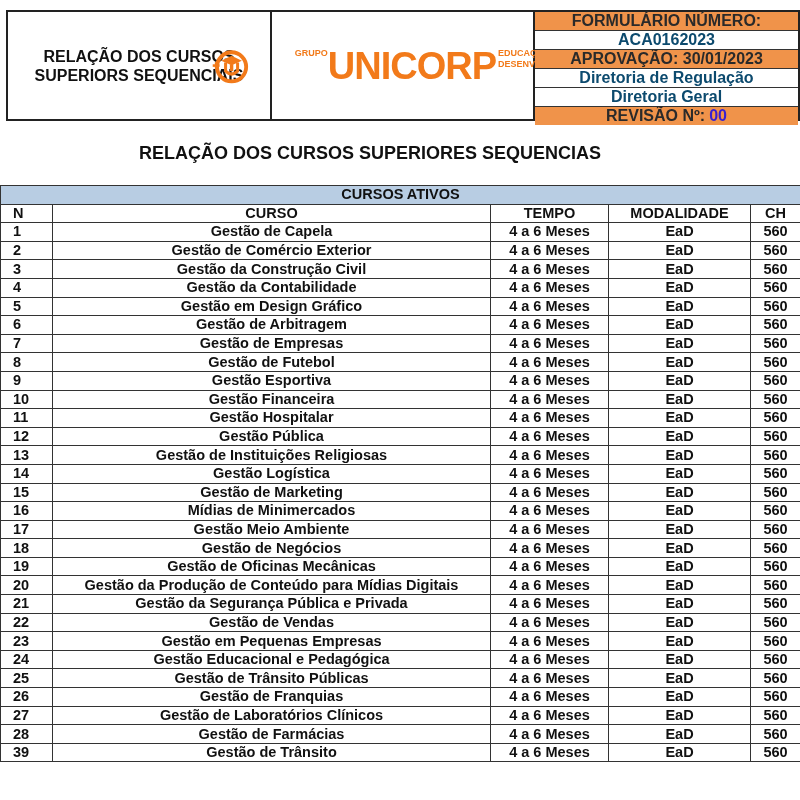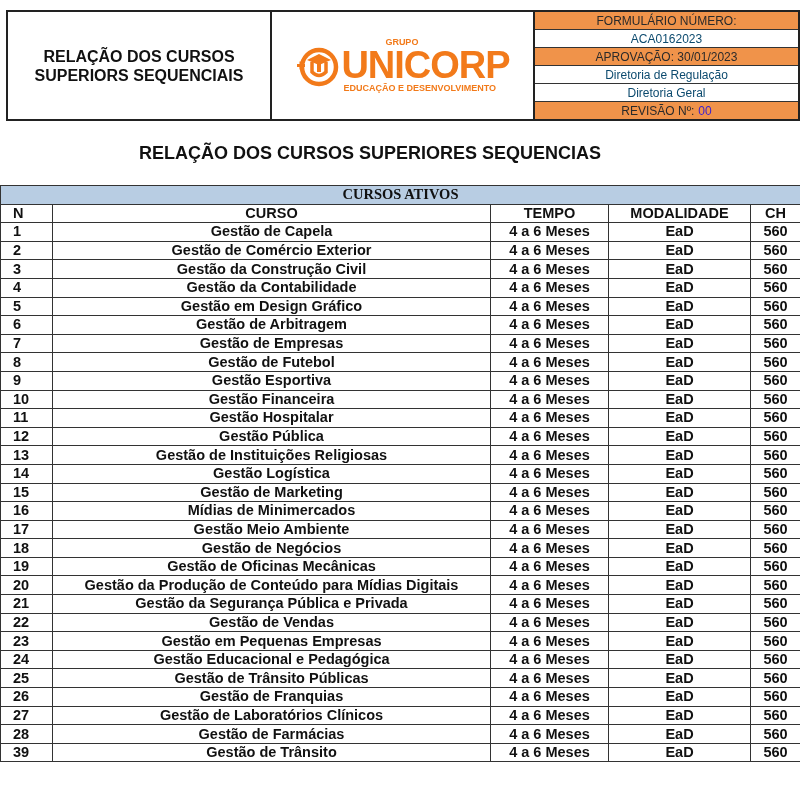--- a/index.html
+++ b/index.html
@@ -1,37 +1,37 @@
 <!DOCTYPE html>
 <html><head>
 <meta charset="utf-8">
 <style>
   html, body { margin:0; padding:0; background:#ffffff; }
   body { width:800px; height:800px; position:relative; overflow:hidden; font-family:"Liberation Sans", sans-serif; color:#111; }
   .hdr { position:absolute; left:6px; top:10px; width:794px; height:111px; border:2px solid #222; box-sizing:border-box; display:flex; }
   .hdr-left { width:264px; border-right:2px solid #222; display:flex; align-items:center; justify-content:center; text-align:center; font-weight:bold; font-size:16px; line-height:19px; box-sizing:border-box; }
   .hdr-mid { width:263px; border-right:2px solid #222; display:flex; align-items:center; justify-content:center; box-sizing:border-box; }
   .hdr-right { flex:1; display:flex; flex-direction:column; }
-  .hr-row { flex:1; display:flex; align-items:center; justify-content:center; font-weight:normal; font-size:12px; border-bottom:1px solid #333; box-sizing:border-box; }
+  .hr-row { flex:1; display:flex; align-items:center; justify-content:center; font-weight:bold; font-size:16px; border-bottom:1px solid #333; box-sizing:border-box; }
   .hr-row:last-child { border-bottom:none; }
   .hr-orange { background:#f0934a; color:#2a2a2a; }
   .hr-white { background:#ffffff; color:#0c4a6e; }
   .rev-num { color:#3a1fd0; margin-left:4px; }
   .logo { display:flex; align-items:center; color:#f27a1a; }
   .logo-mark { width:44px; height:44px; margin-right:2px; }
-  .logo-text { display:flex; flex-direction:column; }
+  .logo-text { display:flex; }
   .logo-grupo { font-size:9px; font-weight:bold; margin-left:44px; line-height:10px; }
   .logo-name { font-size:38px; font-weight:bold; line-height:36px; letter-spacing:-1px; }
   .logo-sub { font-size:9px; font-weight:bold; line-height:11px; margin-left:2px; }
   .page-title { position:absolute; top:143px; left:0; width:740px; text-align:center; font-weight:bold; font-size:18px; }
   table.courses { position:absolute; left:0; top:185px; width:800px; border-collapse:collapse; table-layout:fixed; }
   table.courses td, table.courses th { border:1px solid #333; padding:0; height:17.6px; font-weight:bold; font-size:14.5px; text-align:center; line-height:17px; white-space:nowrap; overflow:hidden; }
   table.courses td.n { text-align:left; padding-left:12px; }
   table.courses th.n { text-align:left; padding-left:12px; }
-  .band td { background:#b8cde3; height:17px; font-size:14.5px; border-top:2px solid #333;font-family:Liberation Serif, serif; }
+  .band td { background:#b8cde3; height:17px; font-size:14.5px; border-top:2px solid #333; }
   .colhdr th { font-weight:bold; }
 </style>
 </head>
 <body>
 
 <div class="hdr">
   <div class="hdr-left">
     <div>
       <div>RELAÇÃO DOS CURSOS</div>
       <div>SUPERIORS SEQUENCIAIS</div>

